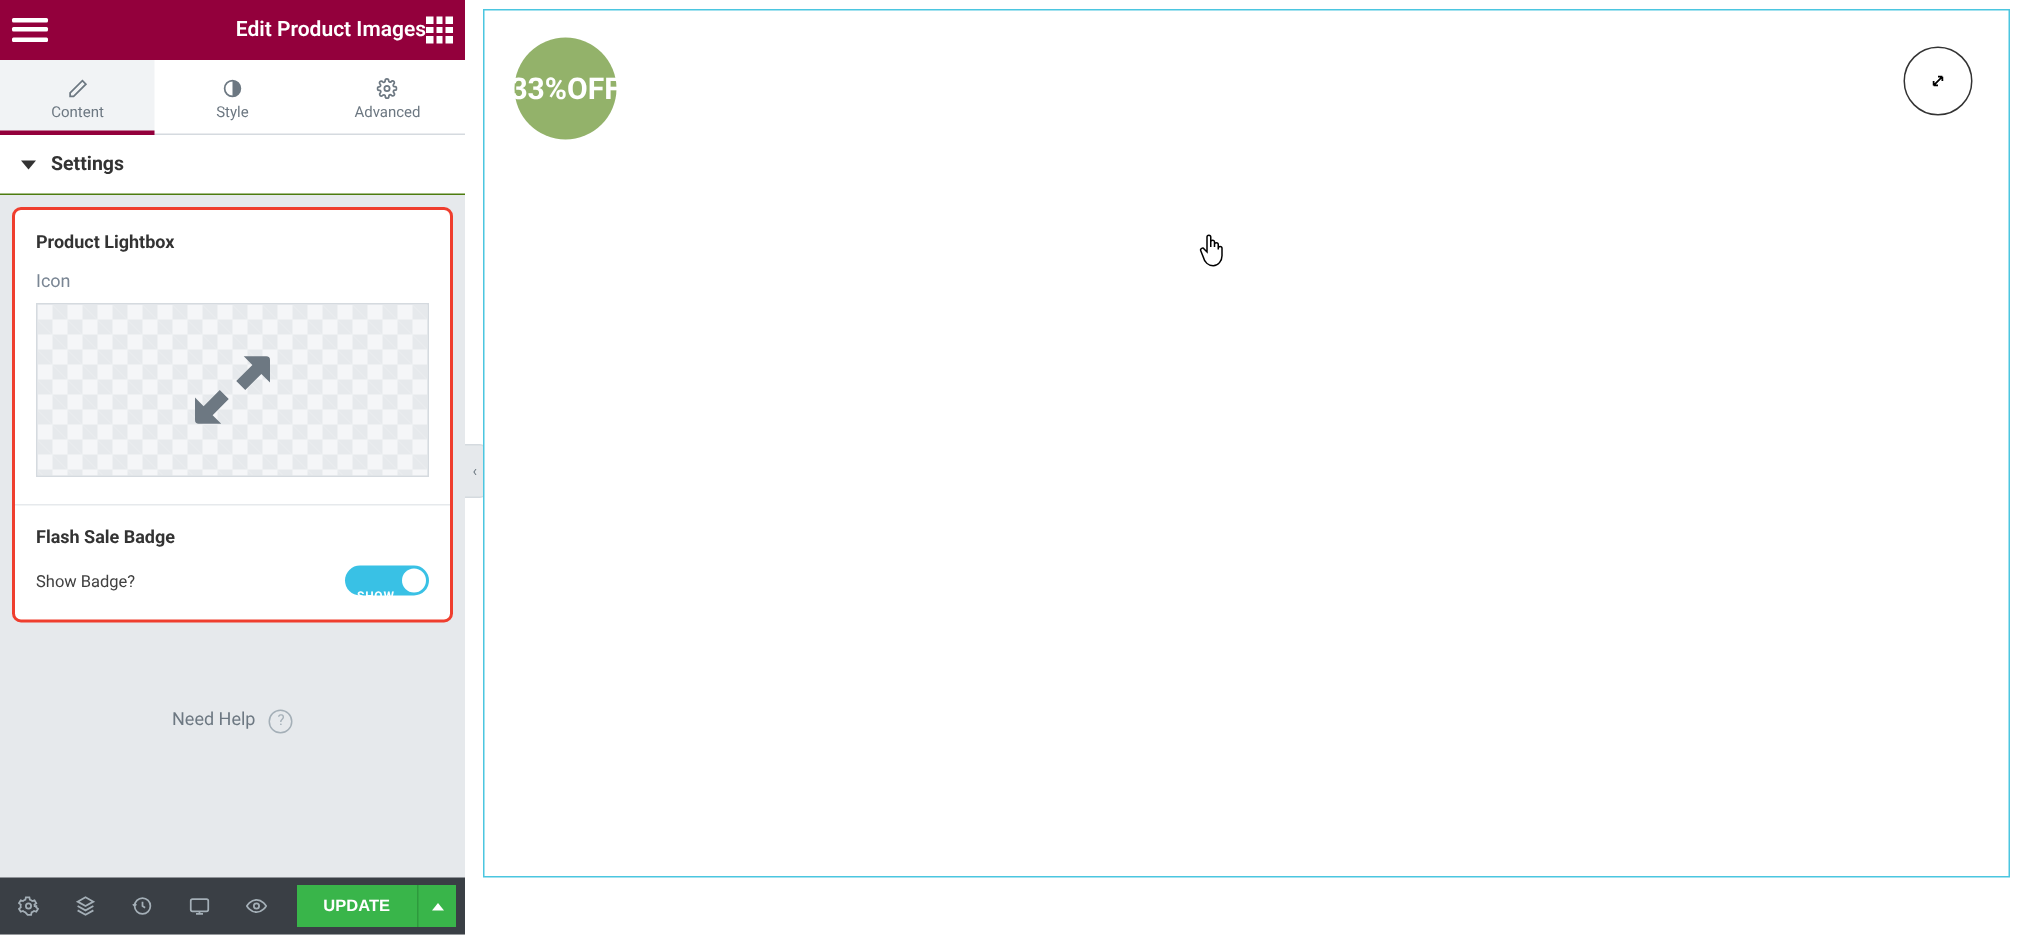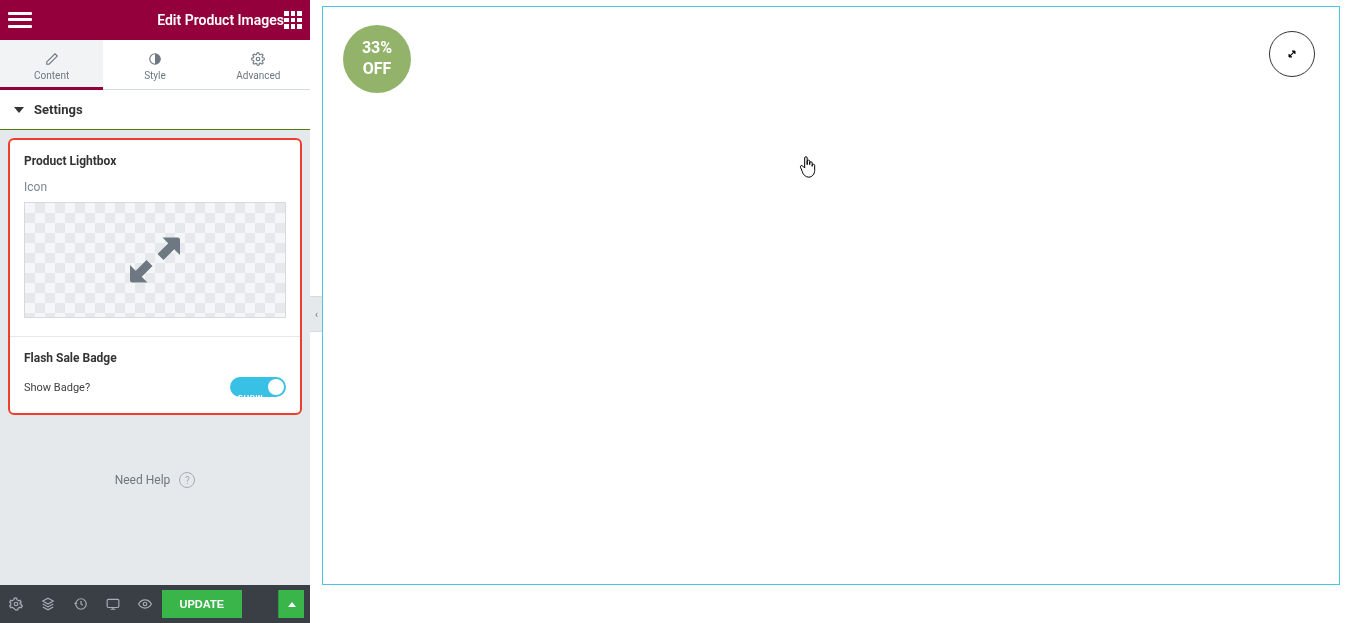--- a/index.html
+++ b/index.html
@@ -39,30 +39,30 @@
 
 .toggle { width: 56px; height: 20px; border-radius: 12px; background: #39c1e5; position:relative; cursor:pointer; }
 .toggle .knob { position:absolute; right:2px; top:2px; width:16px; height:16px; border-radius:50%; background:#fff; }
 .toggle .txt { position:absolute; left:8px; top:11px; line-height:20px; font-size:8px; font-weight:700; color:#fff; letter-spacing:.5px; }
 
 .need-help { text-align:center; margin-top: 57px; color:#6d7882; font-size:12px; }
 .need-help .q { display:inline-flex; width:16px; height:16px; border:1px solid #a4afb7; border-radius:50%; align-items:center; justify-content:center; font-size:10px; margin-left:6px; color:#a4afb7; }
 
 .bottom-bar { position:absolute; left:0; bottom:0; width:310px; height:38px; background:#3a3f45; display:flex; align-items:center; }
 .bb-icon { width:38px; height:38px; display:flex; align-items:center; justify-content:center; color:#a4afb7; cursor:pointer; }
-.update-group { margin-left:auto; display:flex; height:28px; margin-right:6px;gap:36px; }
+.update-group { margin-left:auto; display:flex; height:28px; margin-right:6px; }
 .update-btn { background:#39b54a; color:#fff; border:none; padding: 0 18px; font-size:11px; font-weight:700; cursor:pointer; }
 .update-caret-btn { width:26px; background:#39b54a; border:none; border-left:1px solid #2e9a3d; cursor:pointer; display:flex; align-items:center; justify-content:center; }
 .update-caret-btn .tri { width:0; height:0; border-left:4px solid transparent; border-right:4px solid transparent; border-bottom:5px solid #fff; }
 
 .collapse-handle { position:absolute; left:310px; top:296px; width:14px; height:36px; background:#e6e9ec; border:1px solid #d5dadf; border-left:none; border-radius:0 4px 4px 0; display:flex; align-items:center; justify-content:center; font-size:10px; color:#6d7882; cursor:pointer; }
 
 .canvas { position:absolute; left:322px; top:6px; right:8px; bottom:38px; border:1px solid #4bc6e0; background:#fff; }
 
-.offbadge { position:absolute; left:20px; top:18px; width:68px; height:68px; border-radius:50%; background:#93b26a; color:#fff; display:flex; flex-direction:column; align-items:center; justify-content:center; font-size:16px; font-weight:700; line-height:1.3; }
+.offbadge { position:absolute; left:20px; top:18px; width:68px; height:68px; border-radius:50%; background:#93b26a; color:#fff; display:flex; flex-direction:row; align-items:center; justify-content:center; font-size:20px; font-weight:700; line-height:1.3; }
 
 .zoom-btn { position:absolute; right:24px; top:24px; width:46px; height:46px; border:1px solid #333; border-radius:50%; background:#fff; display:flex; align-items:center; justify-content:center; cursor:pointer; }
 
 .cursor-hand { position:absolute; left:798px; top:156px; pointer-events:none; }
 </style>
 </head>
 <body>
 
 <div class="sidebar">
   <div class="sidebar-header">

